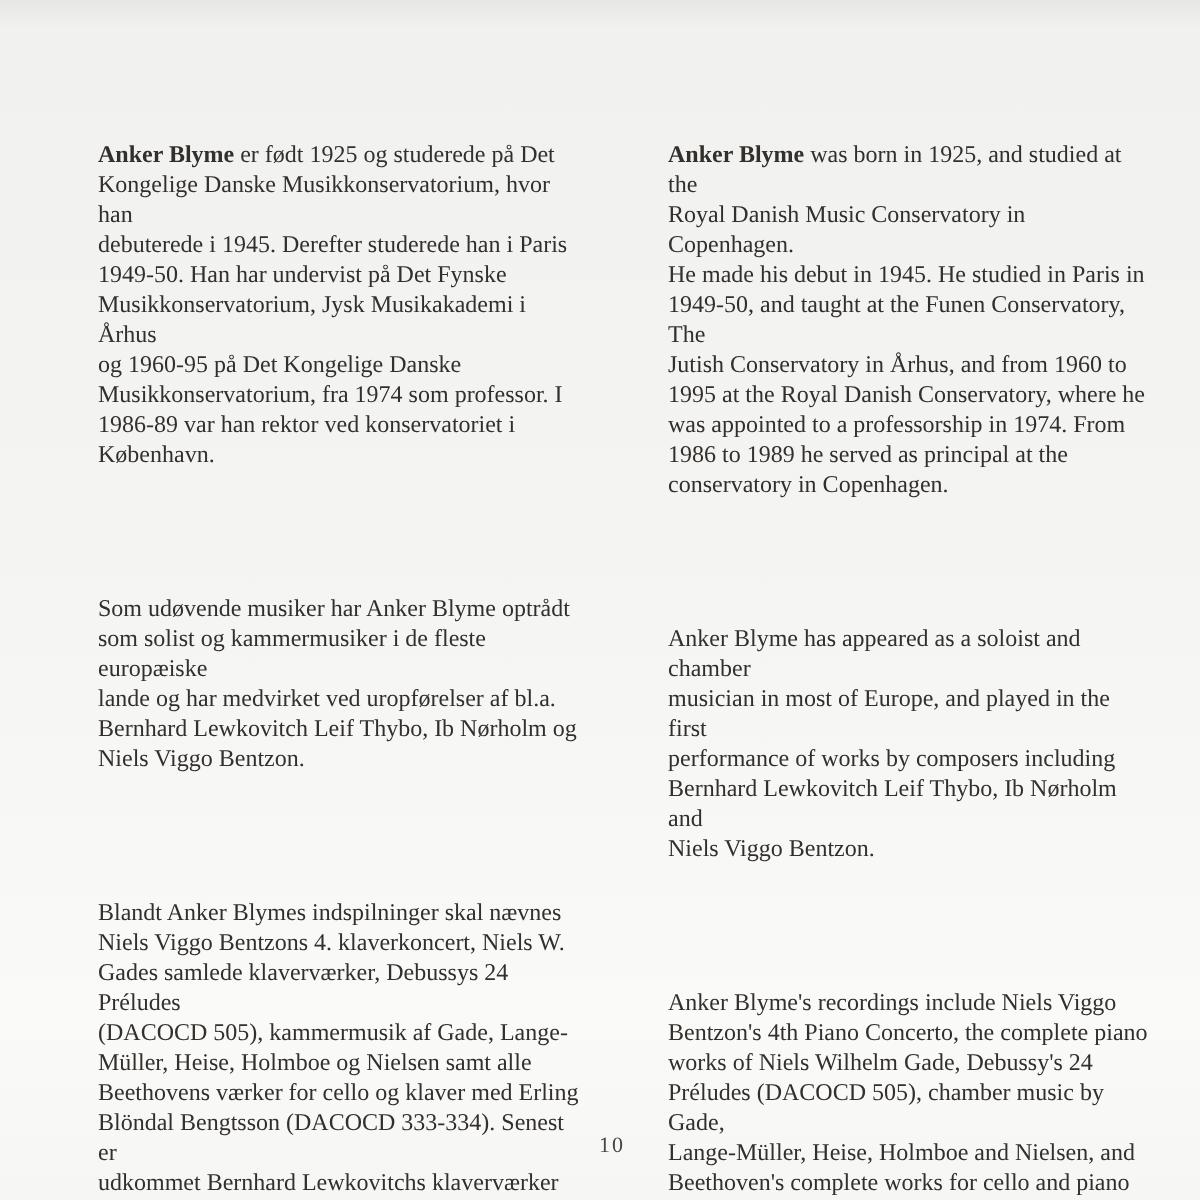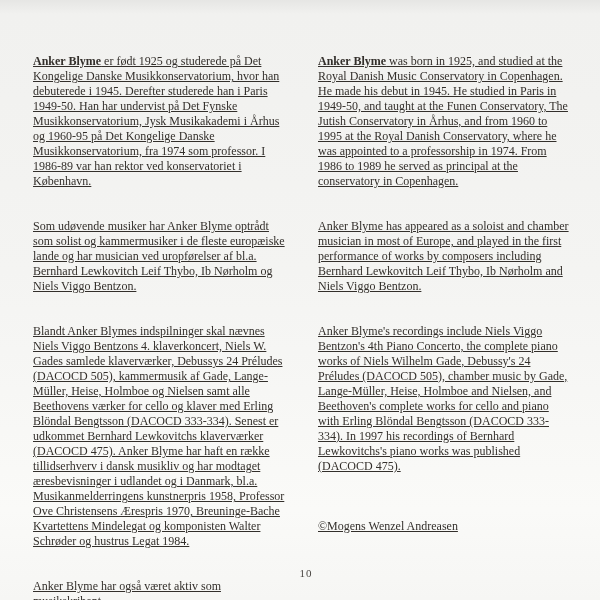--- a/index.html
+++ b/index.html
@@ -23,22 +23,21 @@
     position: absolute;
     top: 24px;
     width: 274px;
     font-size: 12px;
     line-height: 15px;
     white-space: pre-wrap;
   }
   .col-left  { left: 33px; }
   .col-right { left: 318px; }
   .para {
-    margin: 0;
-    text-decoration: underline;
+    margin: 16px;
   }
   .lead {
     font-weight: bold;
   }
   .credit {
     margin-top: 15px;
   }
   .page-number {
     position: absolute;
     left: 12px;
@@ -60,21 +59,21 @@
 Kongelige Danske Musikkonservatorium, hvor han
 debuterede i 1945. Derefter studerede han i Paris
 1949-50. Han har undervist på Det Fynske
 Musikkonservatorium, Jysk Musikakademi i Århus
 og 1960-95 på Det Kongelige Danske
 Musikkonservatorium, fra 1974 som professor. I
 1986-89 var han rektor ved konservatoriet i
 København.</span></p>
     <p class="para">Som udøvende musiker har Anker Blyme optrådt
 som solist og kammermusiker i de fleste europæiske
-lande og har musician ved uropførelser af bl.a.
+lande og har medvirket ved uropførelser af bl.a.
 Bernhard Lewkovitch Leif Thybo, Ib Nørholm og
 Niels Viggo Bentzon.</p>
     <p class="para">Blandt Anker Blymes indspilninger skal nævnes
 Niels Viggo Bentzons 4. klaverkoncert, Niels W.
 Gades samlede klaverværker, Debussys 24 Préludes
 (DACOCD 505), kammermusik af Gade, Lange-
 Müller, Heise, Holmboe og Nielsen samt alle
 Beethovens værker for cello og klaver med Erling
 Blöndal Bengtsson (DACOCD 333-334). Senest er
 udkommet Bernhard Lewkovitchs klaverværker

